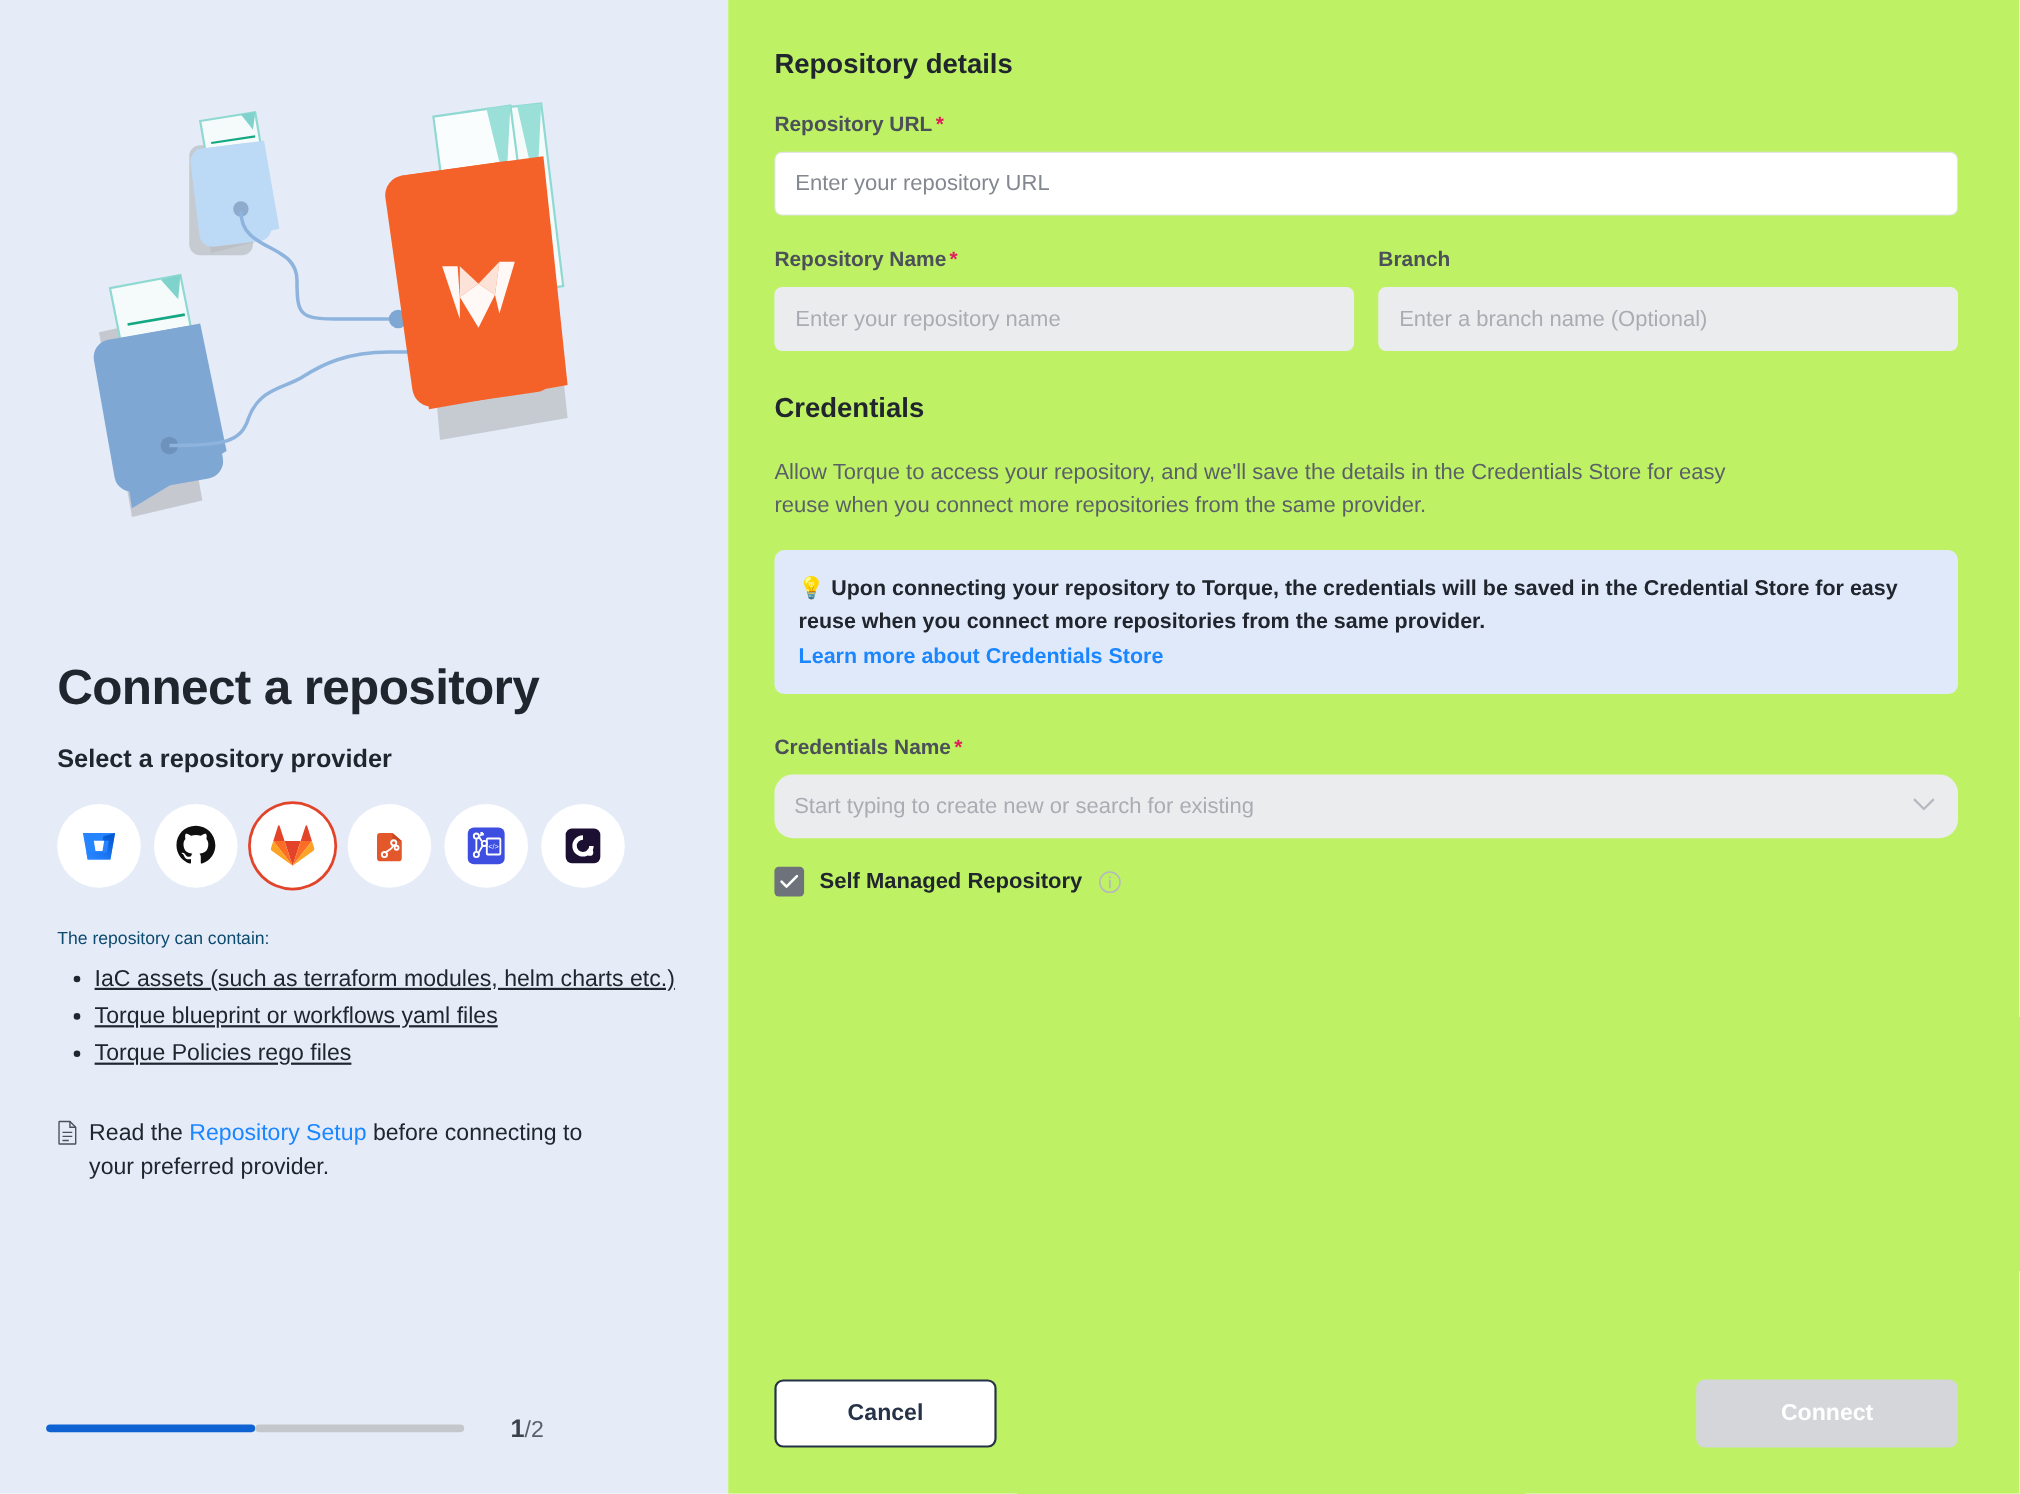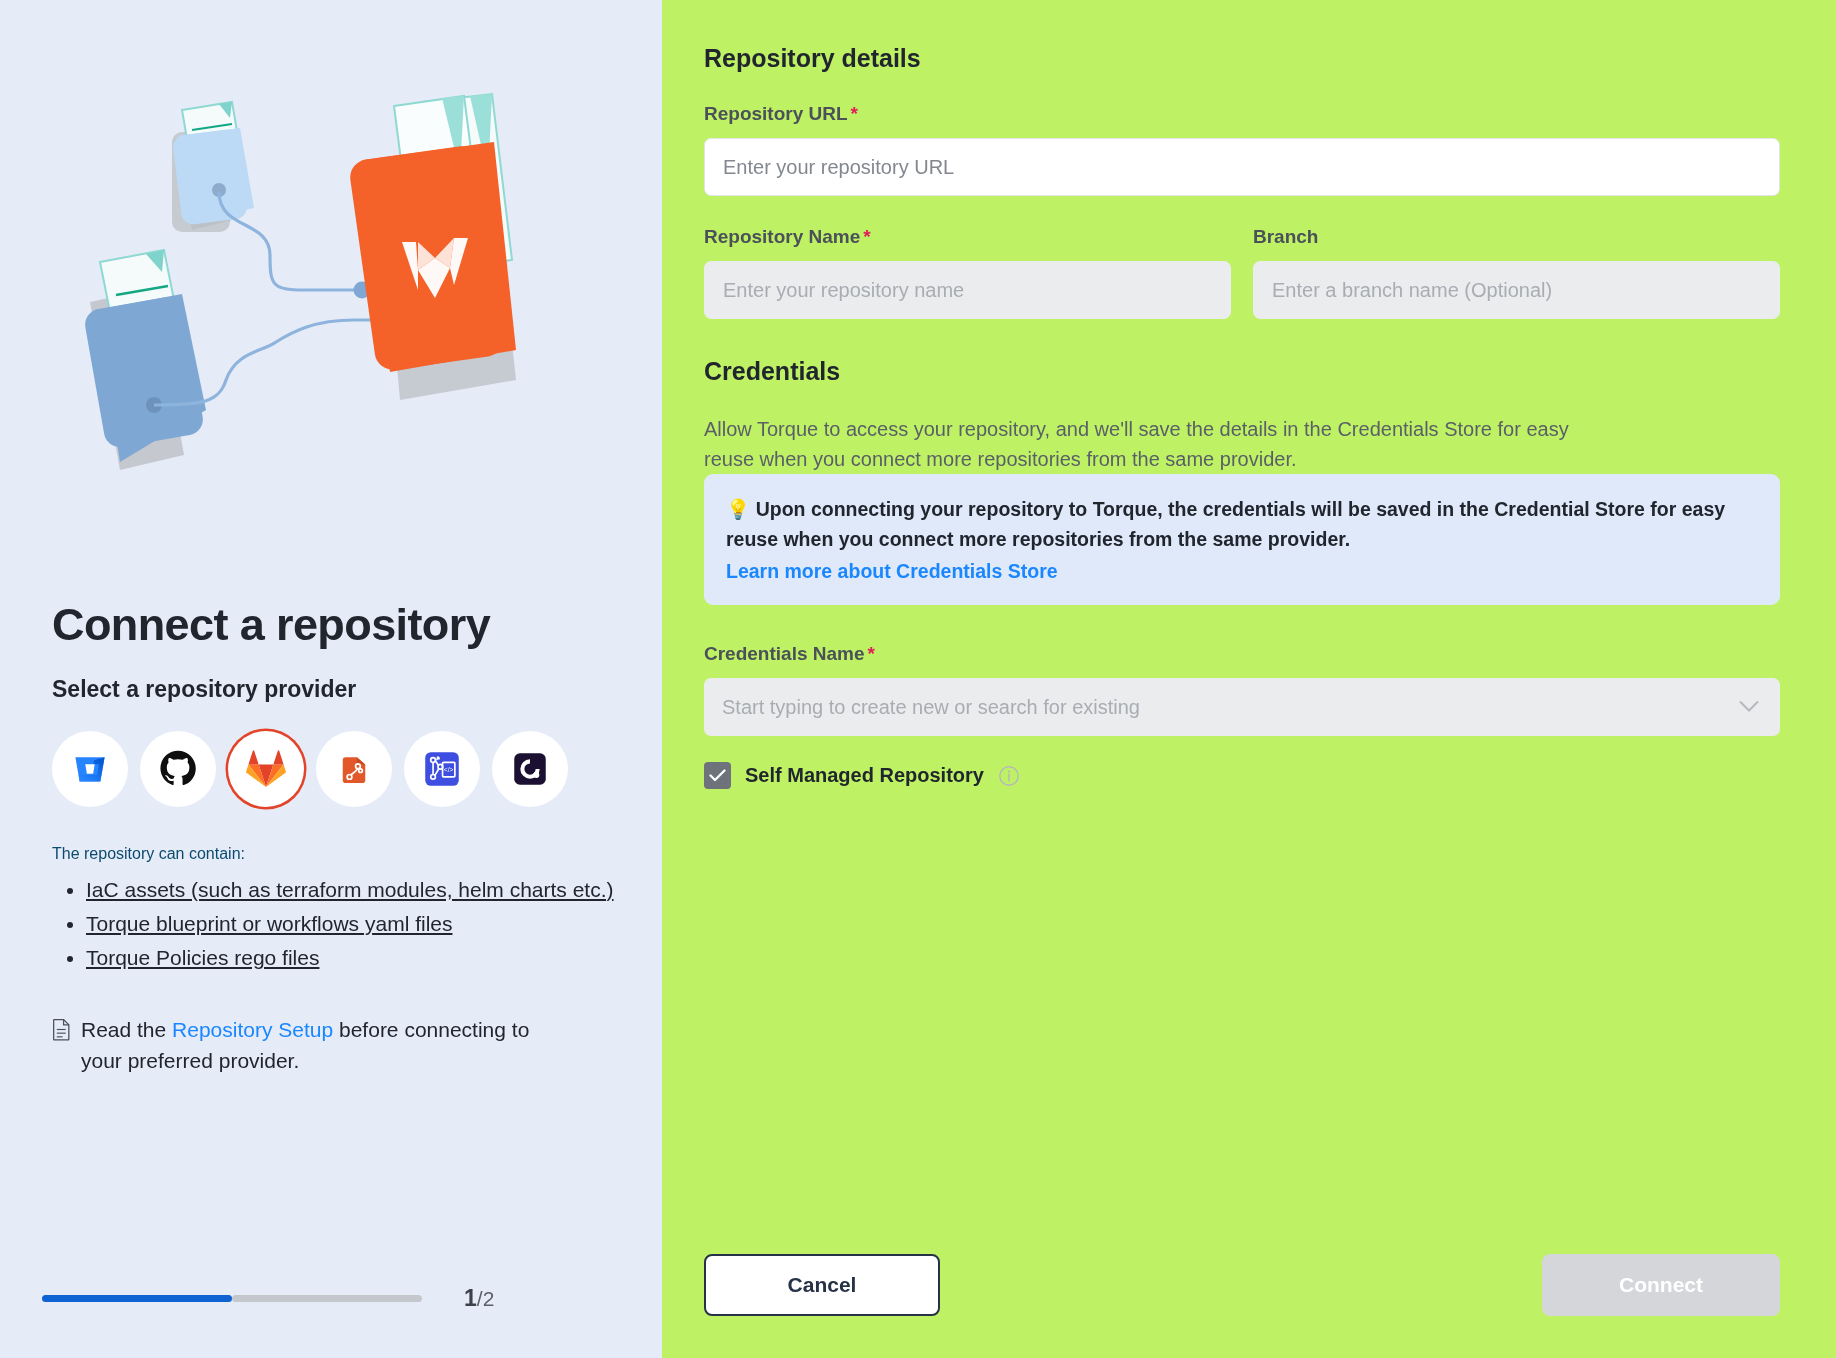--- a/index.html
+++ b/index.html
@@ -173,20 +173,21 @@
     margin-top: 38px;
   }
   .cred-desc {
     margin-top: 28px;
     font-size: 20px;
     color: #5a5f68;
     line-height: 1.5;
     max-width: 920px;
   }
   .notice {
+    margin-top: 26px;
     background: #dfe9f9;
     border-radius: 9px;
     padding: 20px 24px 22px 22px;
   }
   .notice-text {
     font-size: 19.5px;
     font-weight: bold;
     color: #21262e;
     line-height: 1.55;
   }
@@ -197,21 +198,21 @@
     font-weight: bold;
     color: #1a86ff;
     text-decoration: none;
     cursor: pointer;
   }
 
   .cred-name-wrap { margin-top: 38px; position: relative; }
   .select-box {
     width: 100%;
     height: 58px;
-    border-radius: 7px;
+    border-radius: 17px;
     background: #ebecee;
     display: flex;
     align-items: center;
     padding: 0 18px;
     font-size: 20px;
     color: #a9acb2;
     position: relative;
   }
   .chevron {
     position: absolute;
@@ -252,21 +253,21 @@
   .btn {
     height: 62px;
     border-radius: 8px;
     font-size: 21px;
     font-weight: bold;
     font-family: "Liberation Sans", sans-serif;
     cursor: pointer;
     border: none;
   }
   .btn-cancel {
-    width: 236px;
+    width: 202px;
     background: #ffffff;
     border: 2px solid #263247;
     color: #263247;
   }
   .btn-connect {
     width: 238px;
     background: #d4d6da;
     color: #ffffff;
     cursor: default;
   }

